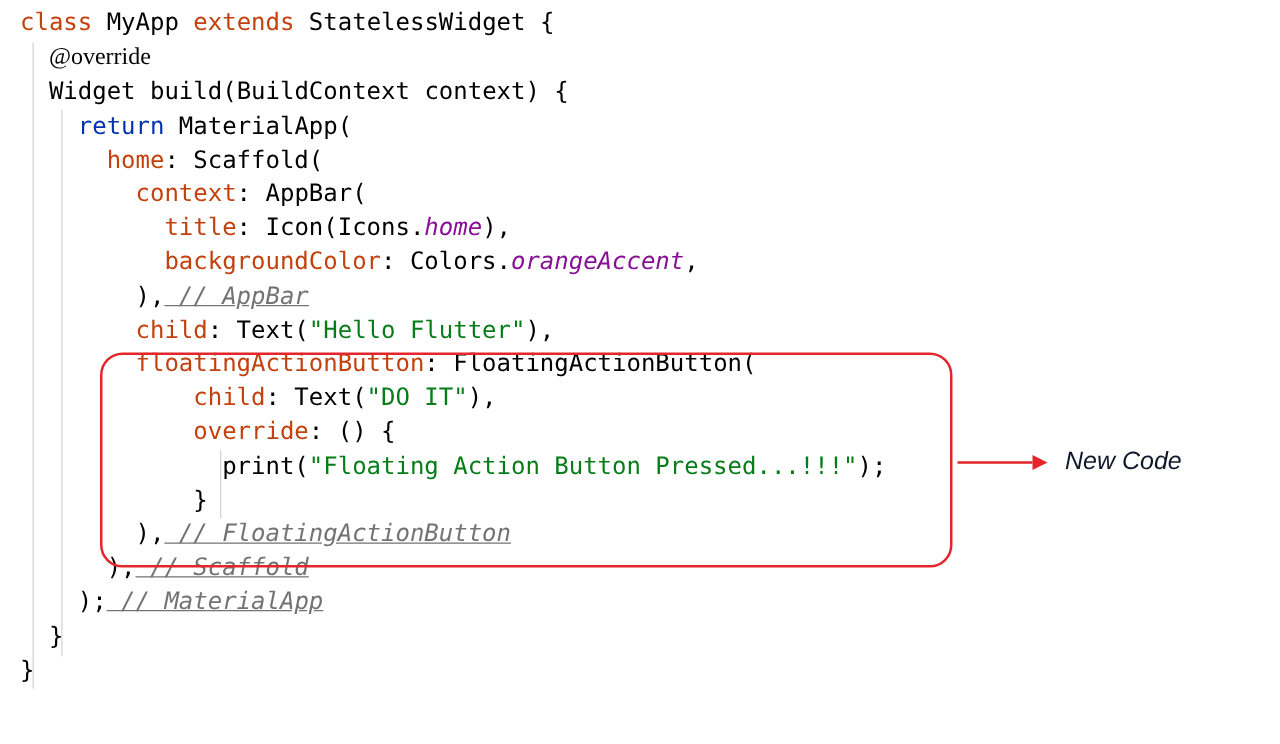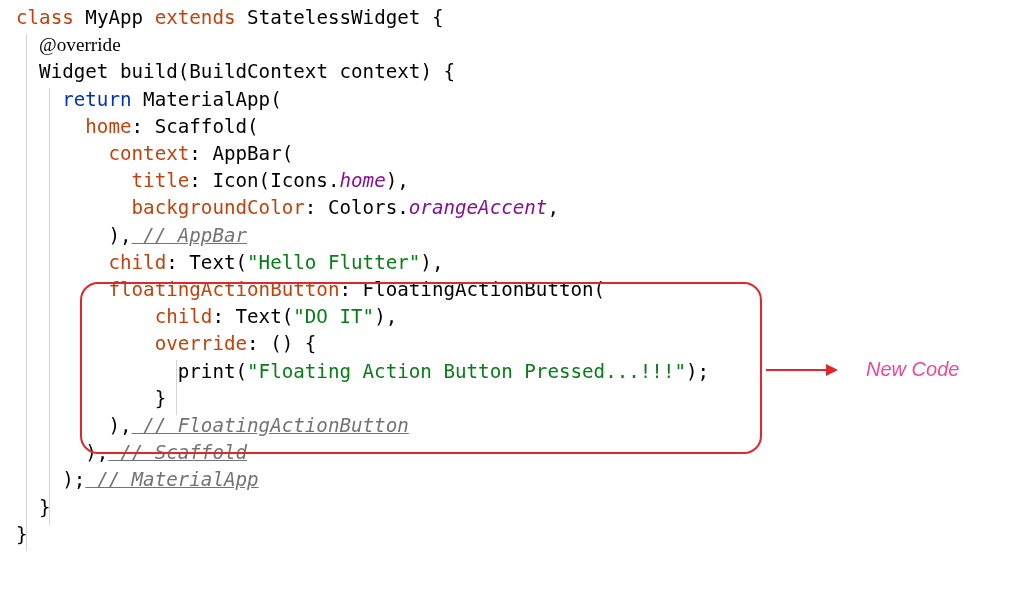--- a/index.html
+++ b/index.html
@@ -58,23 +58,23 @@
   }
   .arrow-head {
     width: 0; height: 0;
     border-top: 6px solid transparent;
     border-bottom: 6px solid transparent;
     border-left: 12px solid #e3262b;
   }
   .arrow-label {
     font-family: "Segoe UI", "Helvetica", sans-serif;
     font-style: italic;
-    color: #ec4899;
+    color: #0f172a;
     font-size: 20px;
-    margin-left: 28px;
+    margin-left: 14px;
     white-space: nowrap;
   }
 </style>
 </head>
 <body>
 
 <pre class="code"><span class="kw">class</span> <span class="type">MyApp</span> <span class="kw">extends</span> <span class="type">StatelessWidget</span> <span class="plain">{</span>
   <span class="ann">@override</span>
   <span class="type">Widget</span> <span class="plain">build</span>(<span class="type">BuildContext</span> <span class="plain">context</span><span class="plain">) {</span>
     <span class="kwl">return</span> <span class="plain">MaterialApp(</span>

